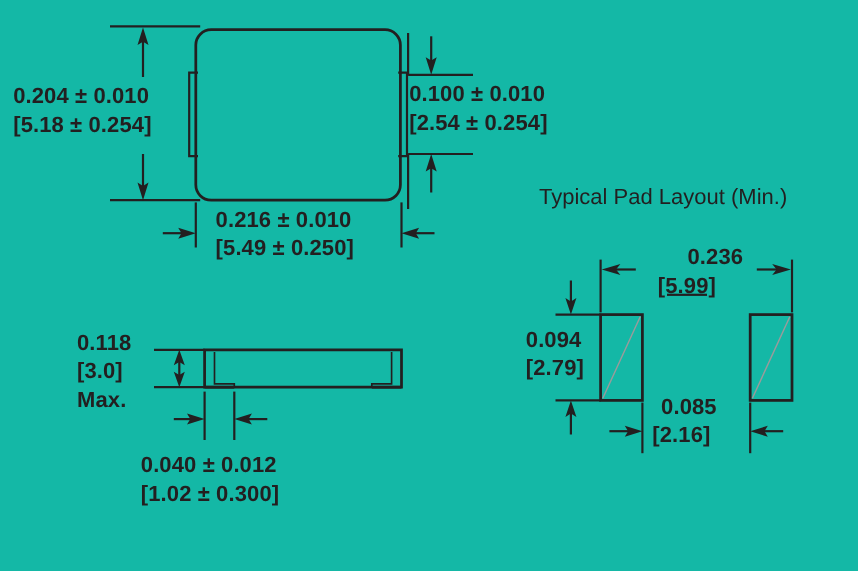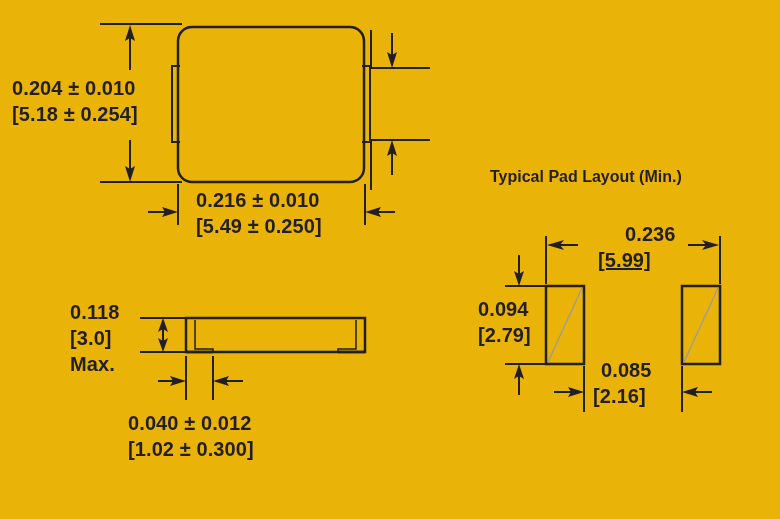--- a/index.html
+++ b/index.html
@@ -4,39 +4,39 @@
 <style>
   html, body {
     margin: 0;
     padding: 0;
     background: #ffffff;
   }
   #page {
     position: relative;
     width: 780px;
     height: 519px;
-    background: #eab308;
+    background: #14b8a6;
     overflow: hidden;
     font-family: "Liberation Sans", sans-serif;
   }
   .dim-text {
     position: absolute;
     font-family: "Liberation Sans", sans-serif;
     font-weight: bold;
     color: #231f20;
     white-space: nowrap;
     line-height: 1.22;
     letter-spacing: 0.1px;
   }
   .t20 { font-size: 20px; }
   .heading {
     position: absolute;
     font-family: "Liberation Sans", sans-serif;
-    font-weight: bold;
-    font-size: 16px;
+    font-weight: normal;
+    font-size: 20px;
     color: #231f20;
     white-space: nowrap;
   }
   svg.layer {
     position: absolute;
     left: 0;
     top: 0;
     width: 780px;
     height: 519px;
     pointer-events: none;
@@ -171,20 +171,22 @@
     </g>
 
   </svg>
 
   <div class="dim-text t20" style="left:12px; top:76px;">0.204 ± 0.010</div>
   <div class="dim-text t20" style="left:12px; top:102px;">[5.18 ± 0.254]</div>
 
   <div class="dim-text t20" style="left:196px; top:188px;">0.216 ± 0.010</div>
   <div class="dim-text t20" style="left:196px; top:214px;">[5.49 ± 0.250]</div>
 
+  <div class="dim-text t20" style="left:372px; top:74px;">0.100 ± 0.010</div>
+  <div class="dim-text t20" style="left:372px; top:100px;">[2.54 ± 0.254]</div>
 
   <div class="heading" style="left:490px; top:168px;">Typical Pad Layout (Min.)</div>
 
   <div class="dim-text t20" style="left:70px; top:300px;">0.118</div>
   <div class="dim-text t20" style="left:70px; top:326px;">[3.0]</div>
   <div class="dim-text t20" style="left:70px; top:352px;">Max.</div>
 
   <div class="dim-text t20" style="left:128px; top:411px;">0.040 ± 0.012</div>
   <div class="dim-text t20" style="left:128px; top:437px;">[1.02 ± 0.300]</div>
 

